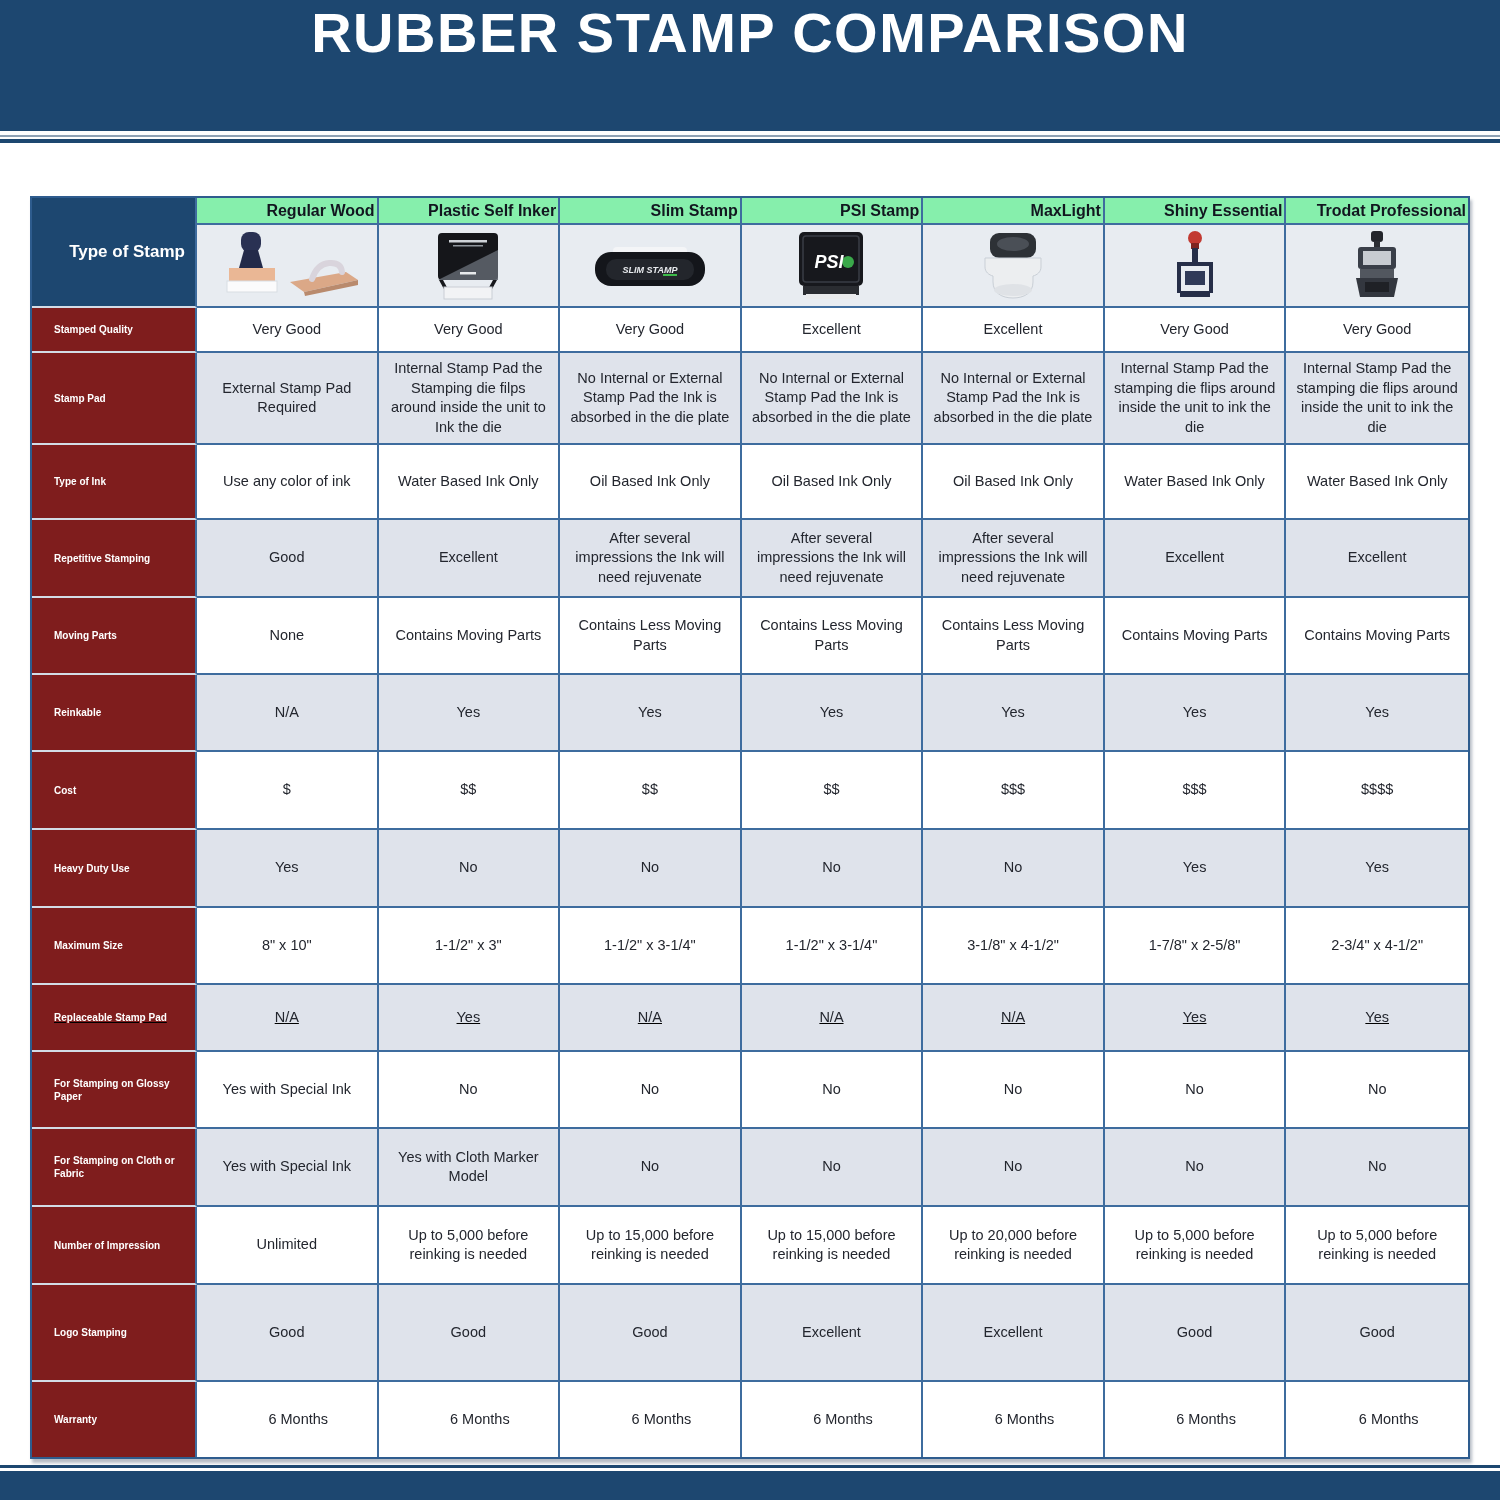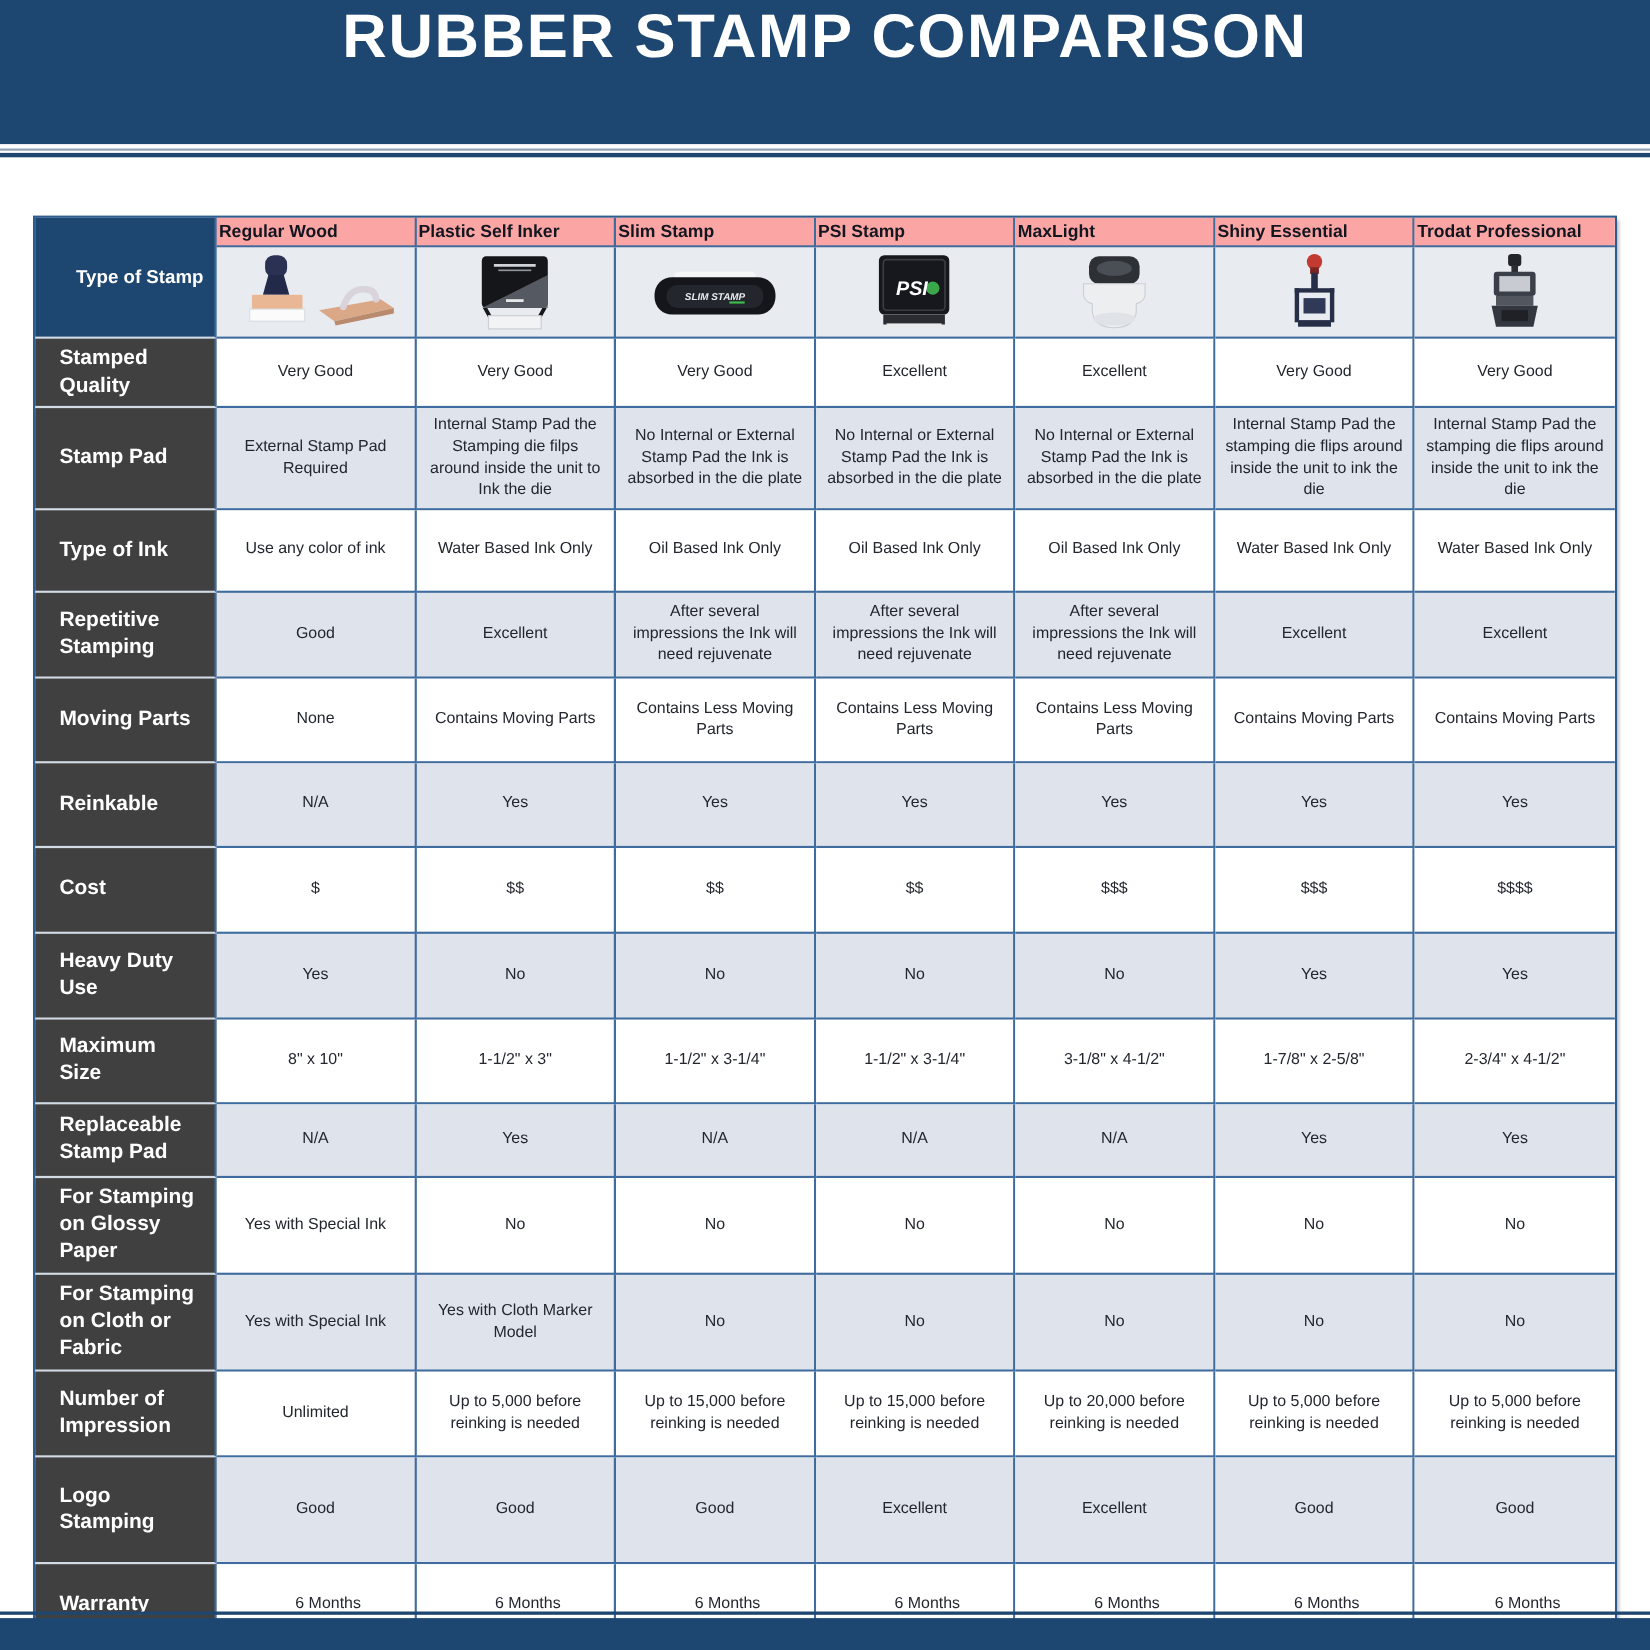--- a/index.html
+++ b/index.html
@@ -24,39 +24,39 @@
     border:2px solid #2E5C8E;
     box-shadow:2px 4px 3px rgba(90,105,125,.45);
   }
   table{
     border-collapse:separate;border-spacing:0;width:100%;table-layout:fixed;
   }
   col.c-label{width:165px;}
   th,td{box-sizing:border-box;}
 
   th.colname{
-    background:#fca5a5;color:#12161f;font-size:16px;font-weight:800;
-    height:27px;padding:2px 2px;text-align:left;
+    background:#86efac;color:#12161f;font-size:16px;font-weight:800;
+    height:27px;padding:2px 2px;text-align:right;
     border-right:2px solid #3E6C9E;border-bottom:2px solid #3E6C9E;
   }
   th.colname:last-child{border-right:none;}
 
   td.stampimg{
     background:#E8ECF1;height:83px;text-align:center;vertical-align:middle;
     border-right:2px solid #3E6C9E;border-bottom:2px solid #3E6C9E;padding:0;
   }
   td.stampimg:last-child{border-right:none;}
 
   td.corner{
     background:#1D4770;color:#ffffff;font-size:17px;font-weight:bold;
     text-align:right;vertical-align:middle;padding:6px 10px 6px 22px;
     border-right:2px solid #3E6C9E;border-bottom:2px solid #D3DCE6;
   }
   td.rowlabel{
-    background:#404040;color:#ffffff;font-size:19px;font-weight:bold;
+    background:#7f1d1d;color:#ffffff;font-size:10px;font-weight:bold;
     text-align:left;vertical-align:middle;padding:6px 12px 6px 22px;line-height:1.3;
     border-right:2px solid #3E6C9E;border-bottom:2px solid #D3DCE6;
   }
   tr:last-child td.rowlabel{border-bottom:none;}
 
   td.value{
     background:#ffffff;color:#23262e;font-size:14.5px;line-height:1.35;
     text-align:center;vertical-align:middle;padding:6px 9px;
     border-right:2px solid #3E6C9E;border-bottom:2px solid #3E6C9E;
   }
@@ -263,21 +263,21 @@
         <tr style="height: 77px;">
           <td class="rowlabel">Maximum Size</td>
           <td class="value">8" x 10"</td>
           <td class="value">1-1/2" x 3"</td>
           <td class="value">1-1/2" x 3-1/4"</td>
           <td class="value">1-1/2" x 3-1/4"</td>
           <td class="value">3-1/8" x 4-1/2"</td>
           <td class="value">1-7/8" x 2-5/8"</td>
           <td class="value">2-3/4" x 4-1/2"</td>
         </tr>
-        <tr class="alt" style="height: 67px;">
+        <tr class="alt" style="height: 67px; text-decoration: underline;">
           <td class="rowlabel">Replaceable Stamp Pad</td>
           <td class="value">N/A</td>
           <td class="value">Yes</td>
           <td class="value">N/A</td>
           <td class="value">N/A</td>
           <td class="value">N/A</td>
           <td class="value">Yes</td>
           <td class="value">Yes</td>
         </tr>
         <tr style="height: 77px; margin-top: 32px;">

